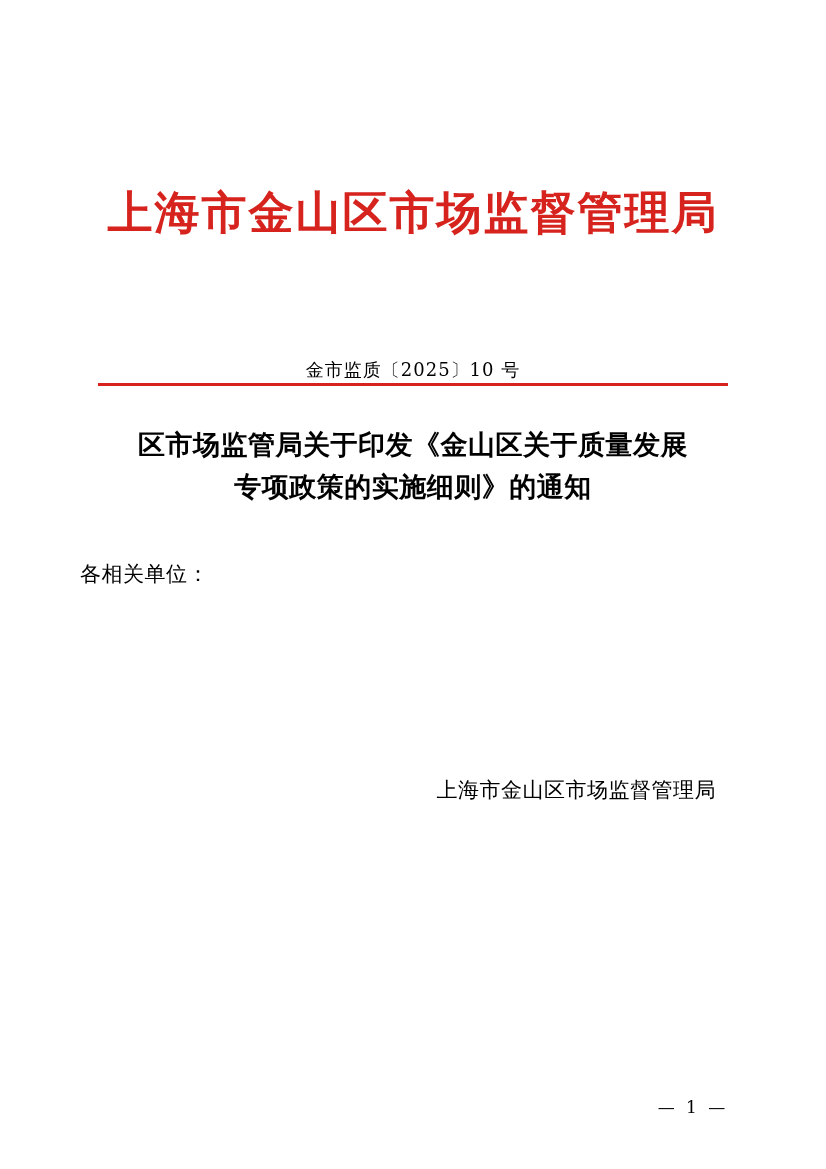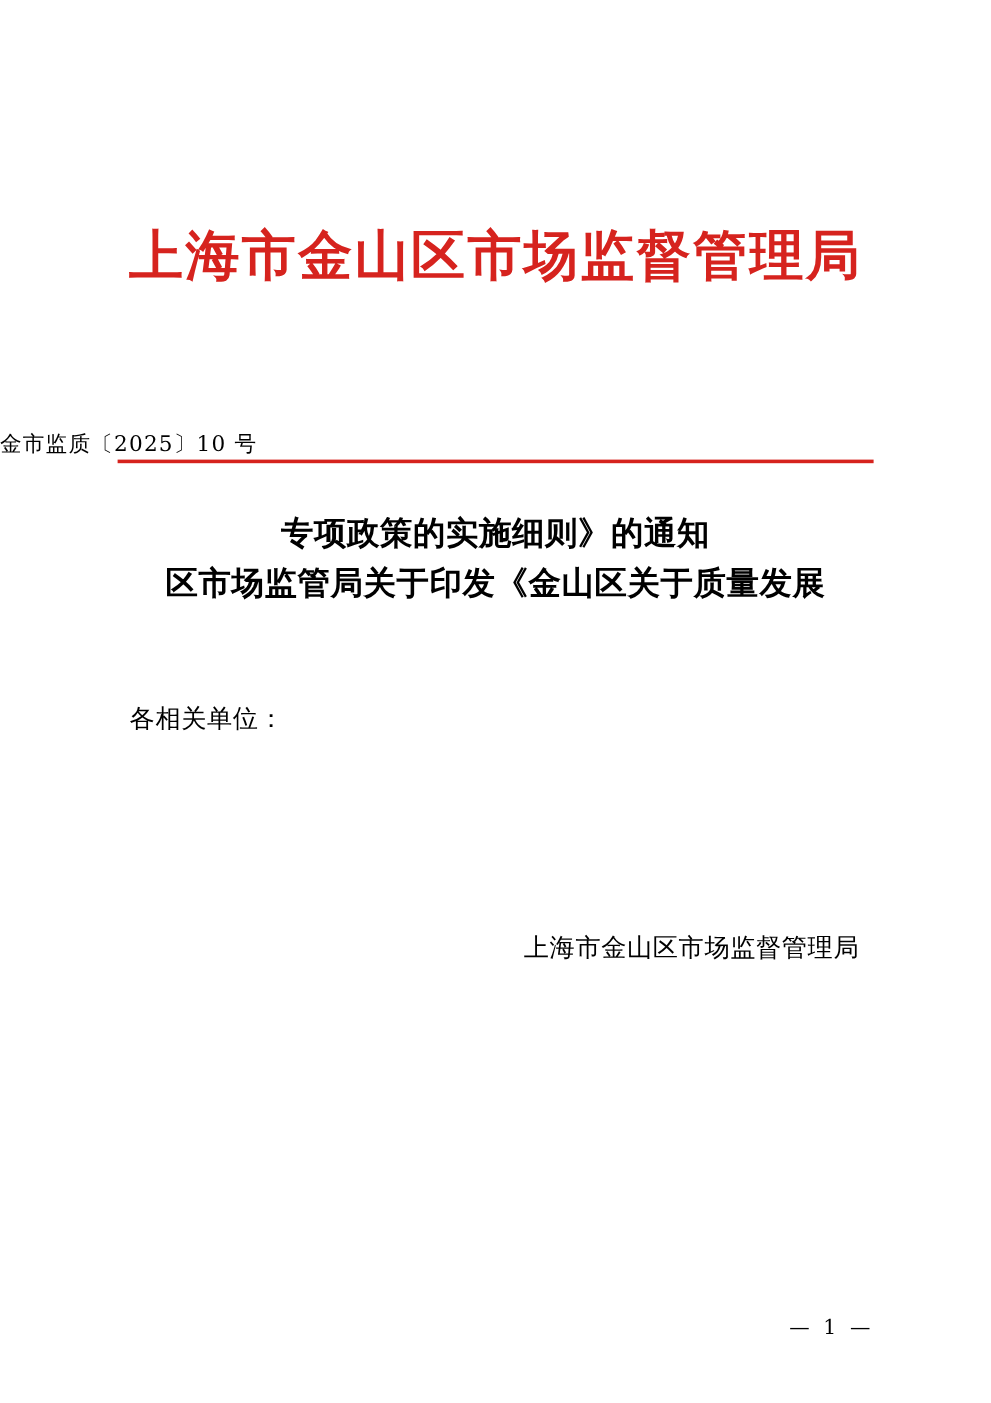--- a/index.html
+++ b/index.html
@@ -37,20 +37,21 @@
     letter-spacing: 2px;
     color: #d6231e;
     line-height: 1.2;
     white-space: nowrap;
   }
   .doc-number {
     position: absolute;
     left: 0;
     top: 358px;
     width: 826px;
+    text-align: center;
     font-size: 18px;
     letter-spacing: 1px;
     color: #000000;
     font-family: "DejaVu Serif", "Liberation Serif", serif;
   }
   .red-rule {
     position: absolute;
     left: 98px;
     top: 383px;
     width: 630px;
@@ -66,27 +67,26 @@
     font-weight: bold;
     font-size: 27px;
     line-height: 1.55;
     letter-spacing: 0.5px;
   }
   .doc-title .line {
     display: block;
   }
   .body-block {
     position: absolute;
-    left: 108px;
+    left: 80px;
     top: 554px;
     width: 634px;
     font-size: 21px;
     line-height: 1.95;
     letter-spacing: 0.5px;
-    margin-top: 25px;
   }
   .salutation {
     margin: 0;
   }
   .para {
     margin: 0;
     text-indent: 2em;
   }
   .signature {
     position: absolute;
@@ -126,22 +126,22 @@
 
   <div class="doc-header">
     <div class="agency">上海市金山区市场监督管理局</div>
   </div>
 
   <div class="doc-number">金市监质〔2025〕10 号</div>
 
   <div class="red-rule"></div>
 
   <div class="doc-title">
+    <span class="line">区市场监管局关于印发《金山区关于质量发展</span>
     <span class="line">专项政策的实施细则》的通知</span>
-    <span class="line">区市场监管局关于印发《金山区关于质量发展</span>
   </div>
 
   <div class="body-block">
     <p class="salutation">各相关单位：</p>
   </div>
 
   <div class="signature">
     <span class="org">上海市金山区市场监督管理局</span>
   </div>
 

